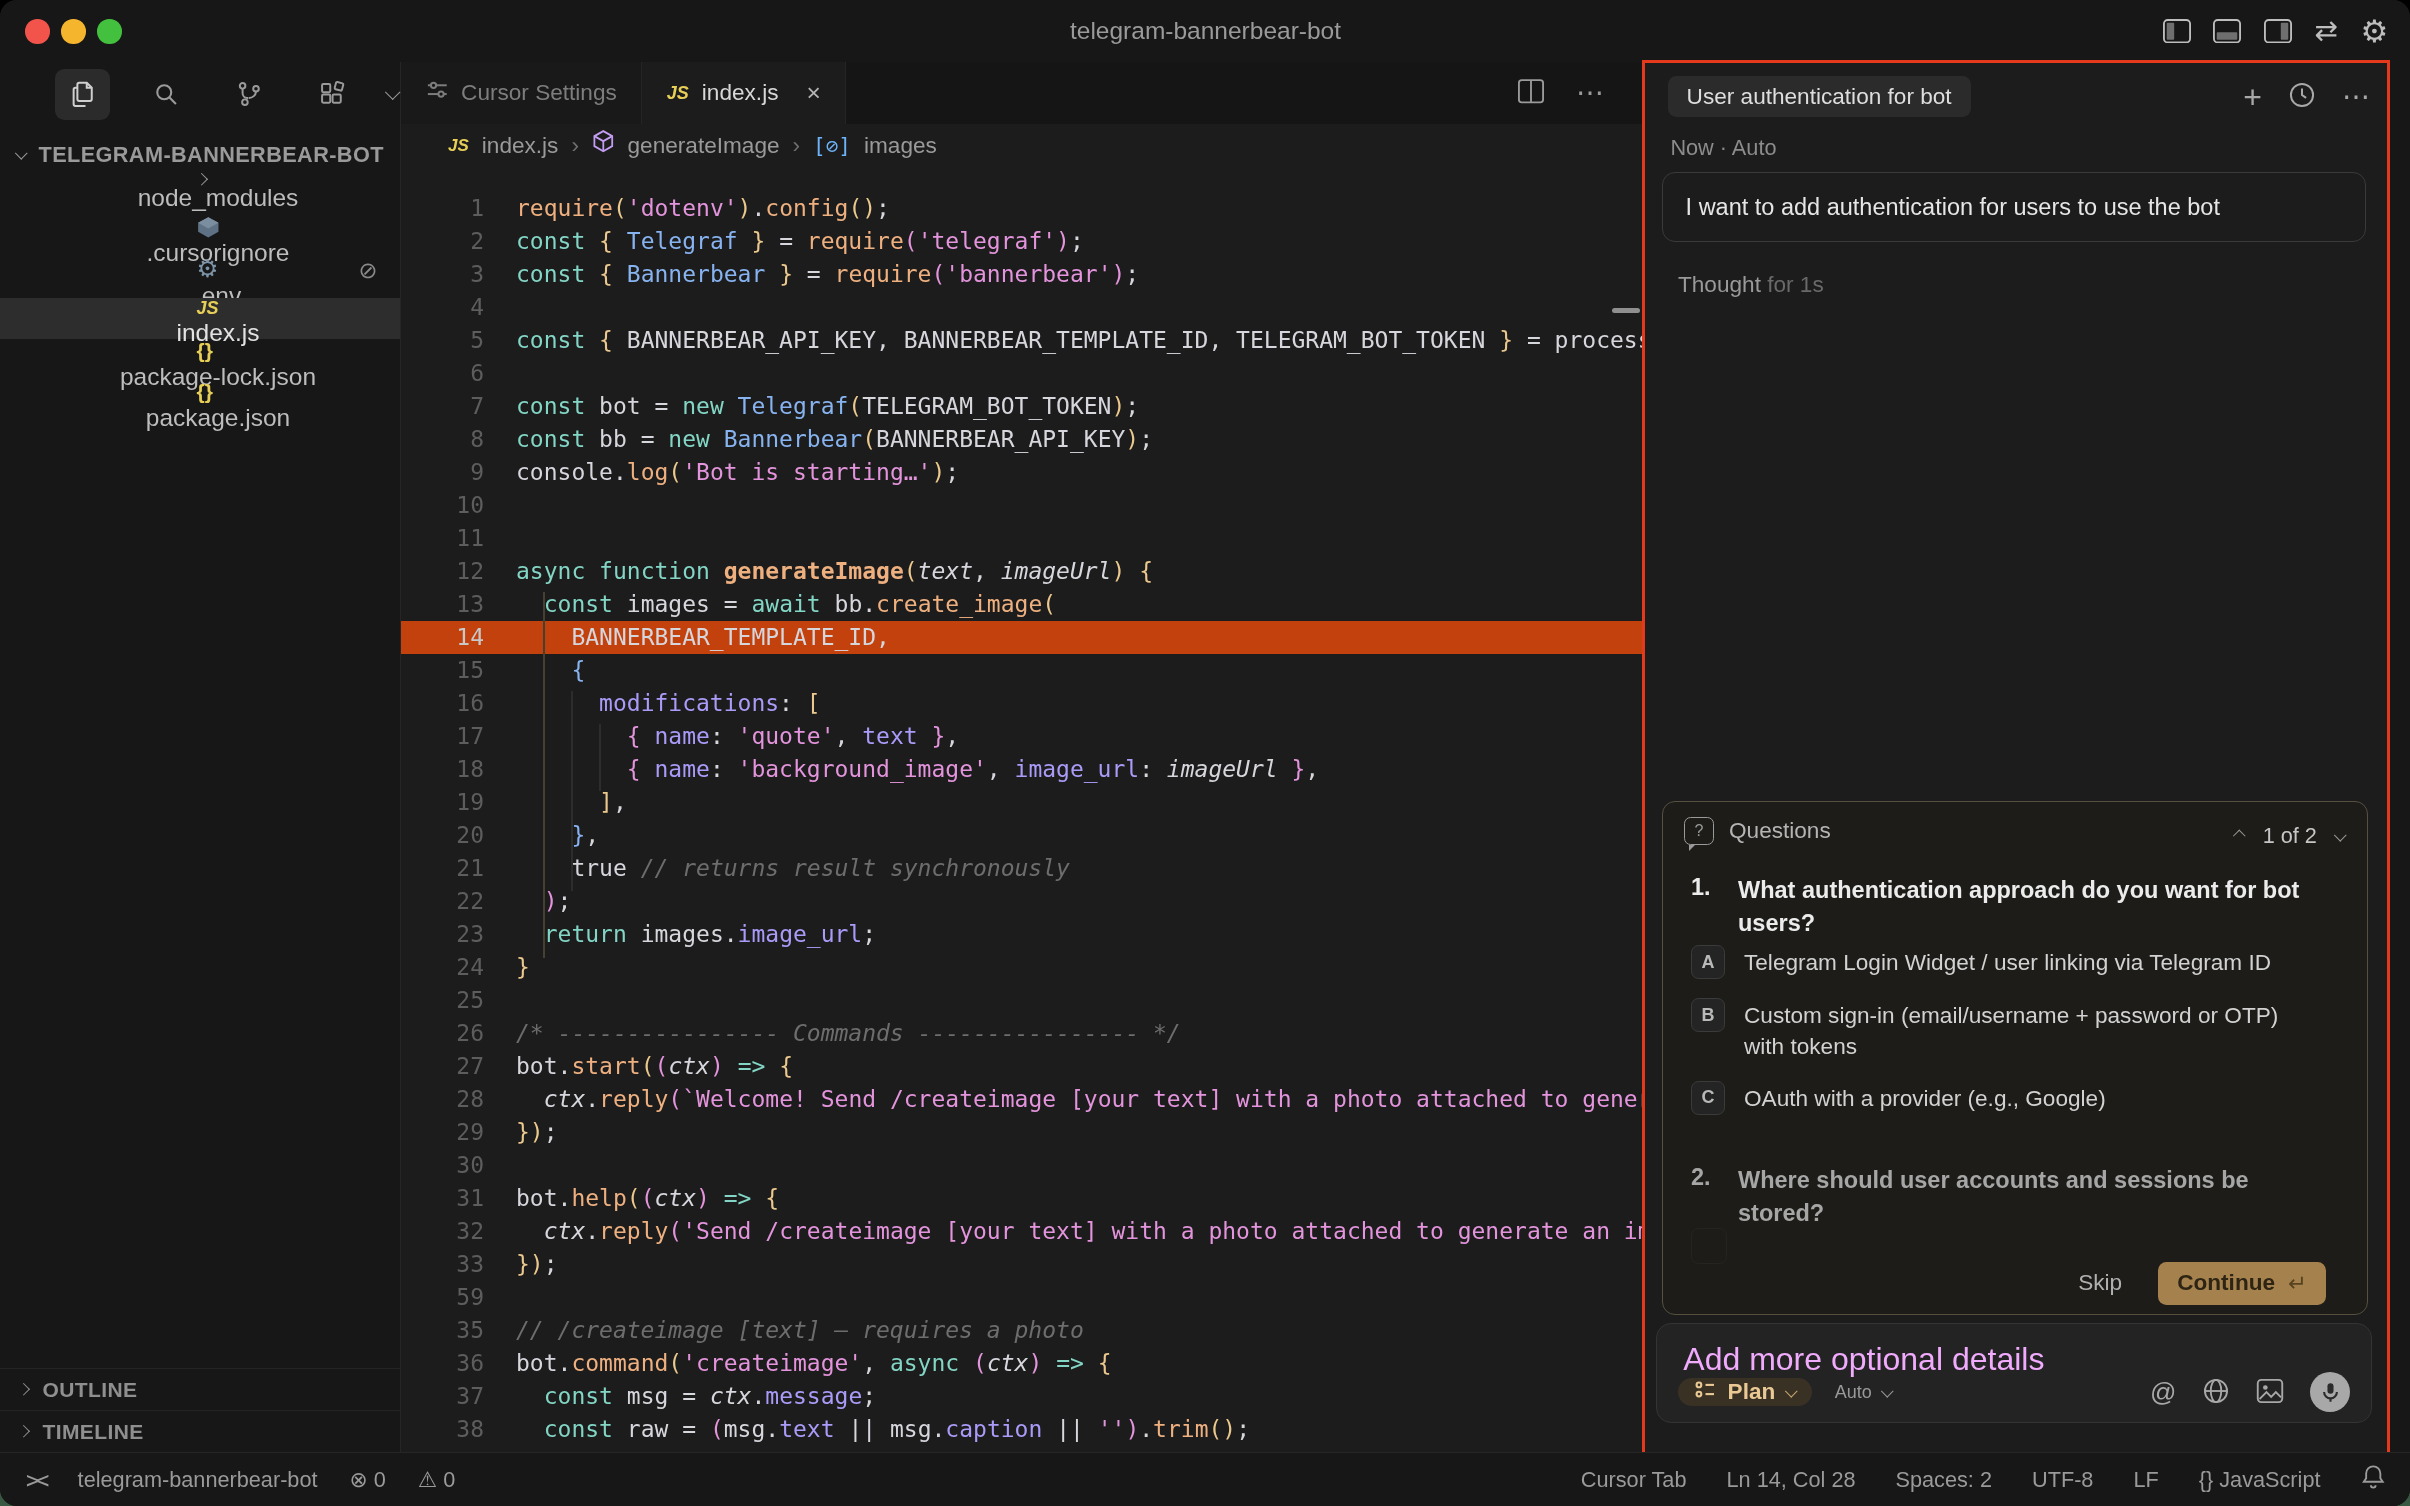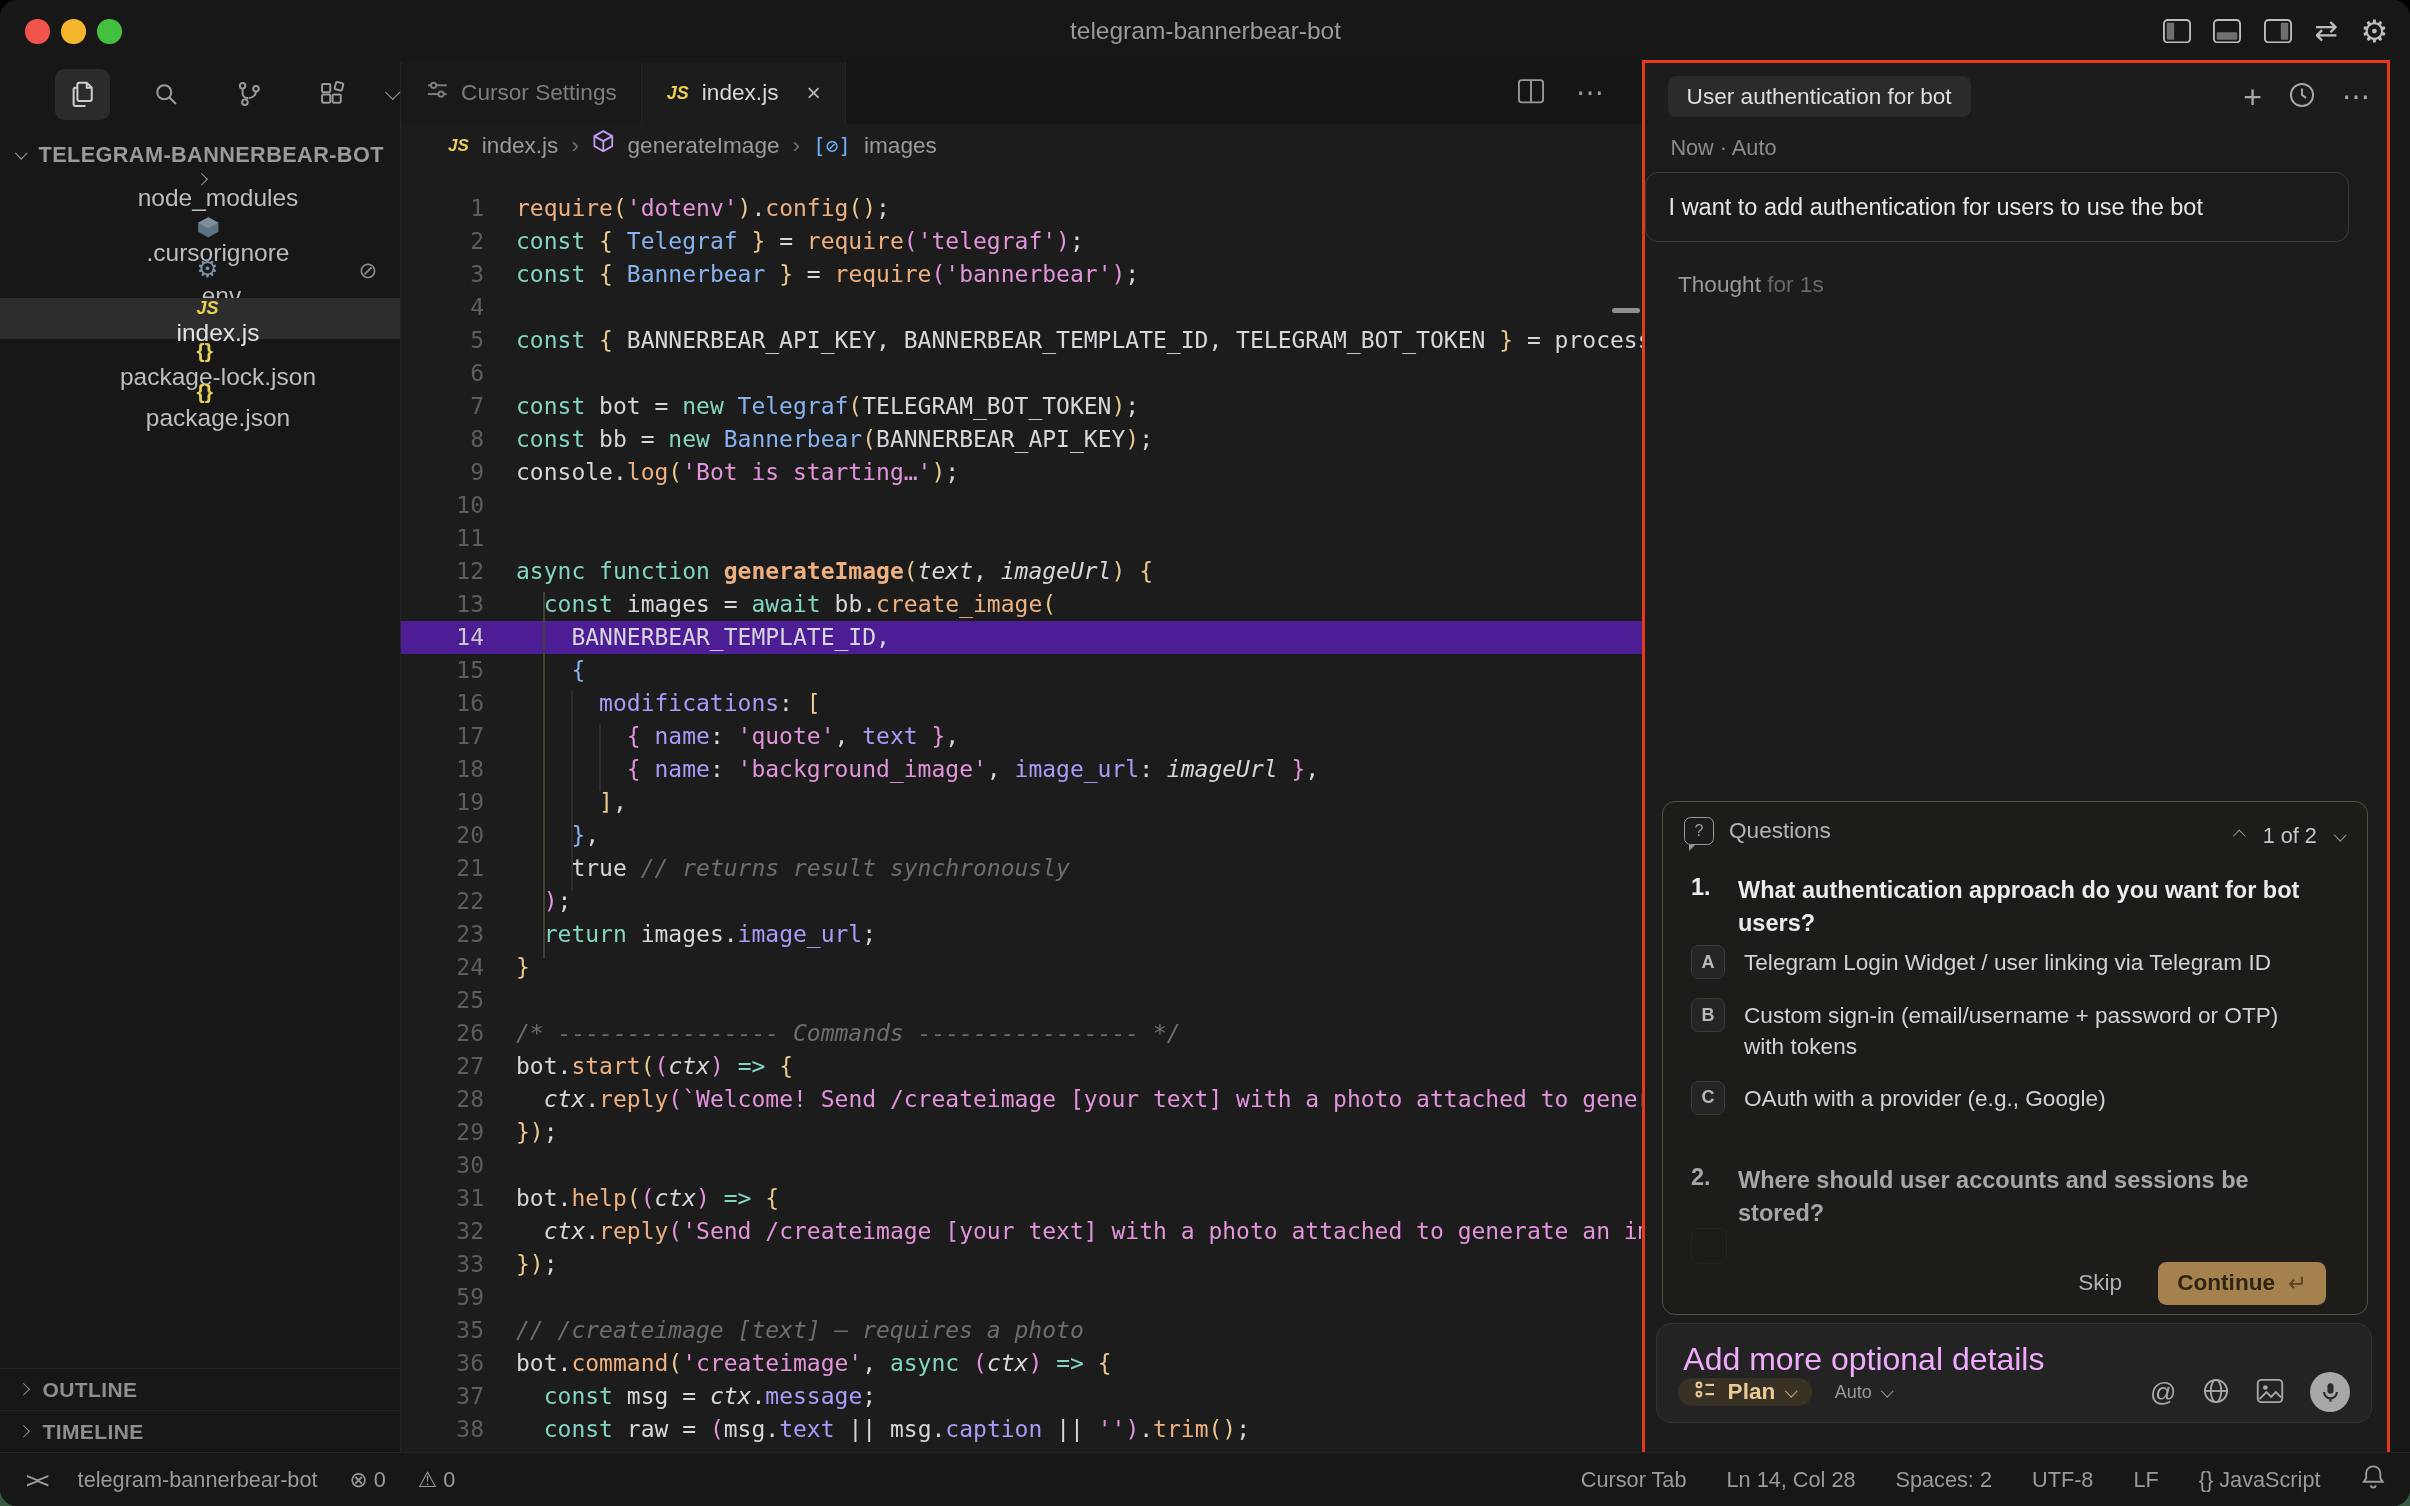--- a/index.html
+++ b/index.html
@@ -47,38 +47,38 @@
   .tab-close{margin-left:15px;font-size:24.5px;color:#b5b5b5;}
   .tabbar-right{position:absolute;right:38px;top:0;height:62px;display:flex;align-items:center;gap:32px;color:#9a9a9a;}
   .breadcrumb{position:absolute;left:0;top:62px;width:100%;height:43px;background:#1c1c1c;display:flex;align-items:center;
     gap:13px;padding-left:47px;color:#9a9a9a;font-size:22.6px;}
   .bc-sep{color:#6f6f6f;font-size:22.6px;}
   .bc-js{font-size:17px;}
   .bc-array{color:#6cb3fa;font-family:"DejaVu Sans Mono",monospace;font-size:21px;}
   .code-area{position:absolute;left:0;top:105px;width:100%;bottom:0;padding-top:24.5px;overflow:hidden;
     font-family:"DejaVu Sans Mono",monospace;font-size:23px;line-height:33px;}
   .code-line{display:flex;height:33px;white-space:pre;}
-  .code-line.current{background:#4c1d95;}
+  .code-line.current{background:#c2410c;}
   .ln{flex:0 0 115px;box-sizing:border-box;text-align:right;padding-right:32px;color:#5d5d5d;}
   .code-line.current .ln{color:#c8c8c8;}
   .tk-k{color:#83d6c5}.tk-f{color:#efb080}.tk-fb{color:#efb080;font-weight:bold}
   .tk-s{color:#e394dc}.tk-c{color:#87b3f0}.tk-p{color:#aa9bf8}.tk-t{color:#d6d6dd}
   .tk-m{color:#6d6d6d;font-style:italic}.tk-y{color:#ebc88d}.tk-b{color:#87b3f0}.tk-pk{color:#e394dc}
   .tk-it{color:#d6d6dd;font-style:italic}
   .guide{position:absolute;width:1.9px;background:#2d2d2d;}
   .guide.hot{background:#45402f;}
   .overflow-dash{position:absolute;left:1211px;top:246px;width:28px;height:4.7px;border-radius:2.8px;background:#8f8f8f;}
   
   .chat-panel{position:absolute;left:1642px;top:60px;width:748px;height:1405px;box-sizing:border-box;
     border:3.8px solid #e5391b;background:#1c1c1c;}
   .chat-chip{position:absolute;left:22.6px;top:13px;height:41px;display:flex;align-items:center;padding:0 19px;
     background:#2b2b2b;border-radius:8.5px;color:#dedede;font-size:22.6px;}
   .chat-header-icons{position:absolute;right:17px;top:13px;height:41px;display:flex;align-items:center;gap:26px;color:#a8a8a8;}
   .chat-meta{position:absolute;left:25.4px;top:72px;color:#8c8c8c;font-size:21.7px;}
-  .user-msg{position:absolute;left:0;top:109px;width:704px;height:70px;box-sizing:border-box;border:1.9px solid #3a3a3a;
+  .user-msg{position:absolute;left:17px;top:109px;width:704px;height:70px;box-sizing:border-box;border:1.9px solid #3a3a3a;
     border-radius:13px;display:flex;align-items:center;padding-left:22.6px;color:#e6e6e6;font-size:23.5px;}
   .thought{position:absolute;left:33px;top:209px;font-size:22.6px;color:#9a9a9a;}
   .thought .dur{color:#696969;}
   .q-card{position:absolute;left:17px;top:738px;width:706px;height:514px;box-sizing:border-box;border:1.9px solid #56503f;
     border-radius:13px;background:#1d1c19;}
   .q-head{position:absolute;left:21px;top:15px;display:flex;align-items:center;gap:15px;color:#b4b4b4;font-size:22.6px;}
   .q-bubble{width:28px;height:26px;border:1.9px solid #9a9a9a;border-radius:6.6px;display:grid;place-items:center;
     font-size:16px;color:#9a9a9a;position:relative;}
   .q-bubble:after{content:"";position:absolute;left:3.8px;bottom:-6.6px;width:0;height:0;
     border-left:6.6px solid #9a9a9a;border-bottom:6.6px solid transparent;}

